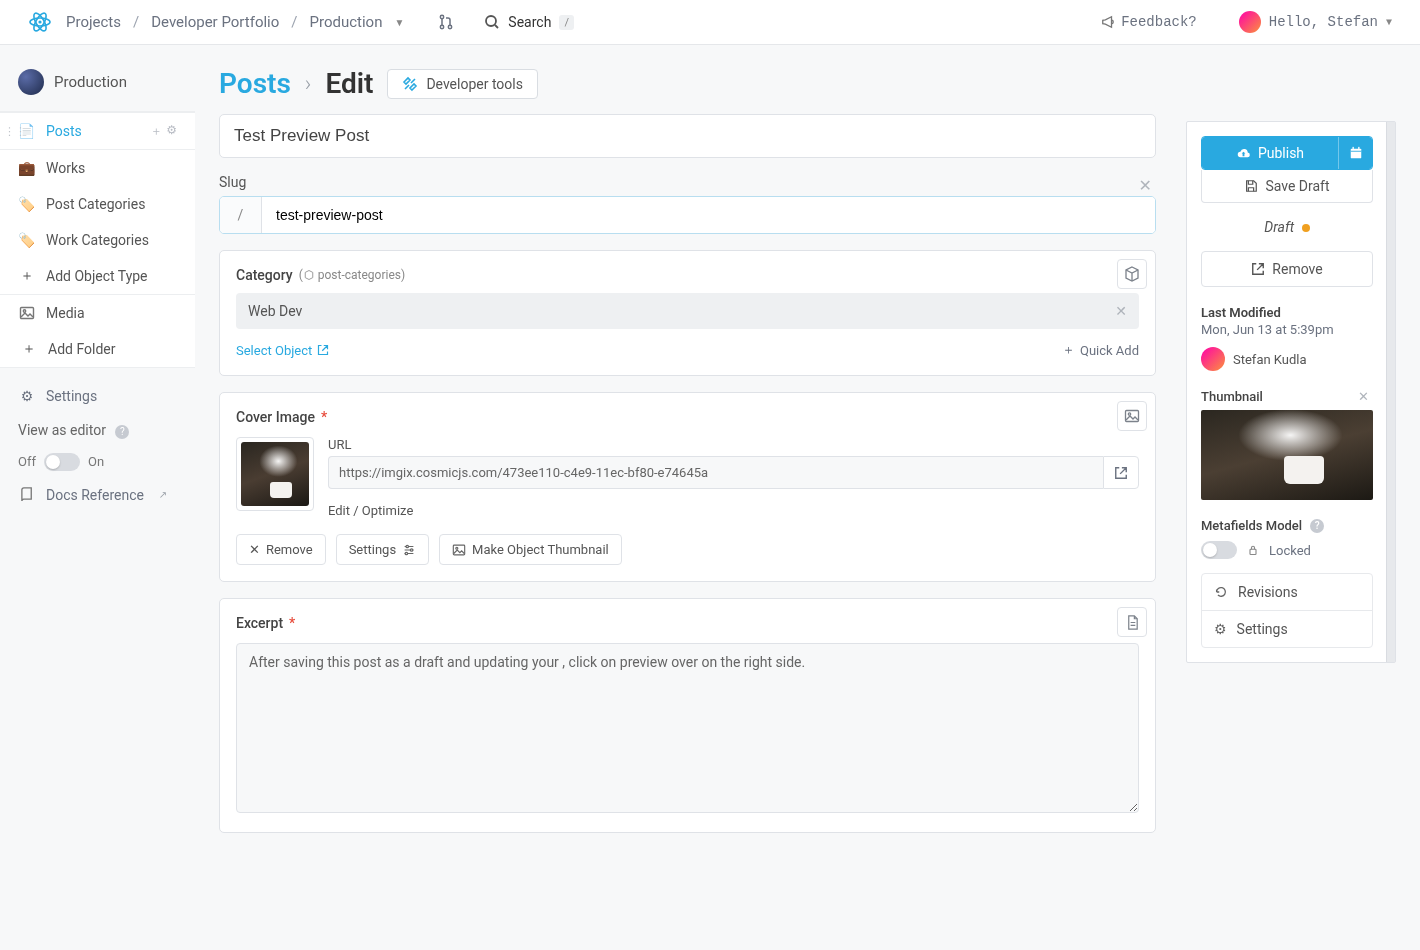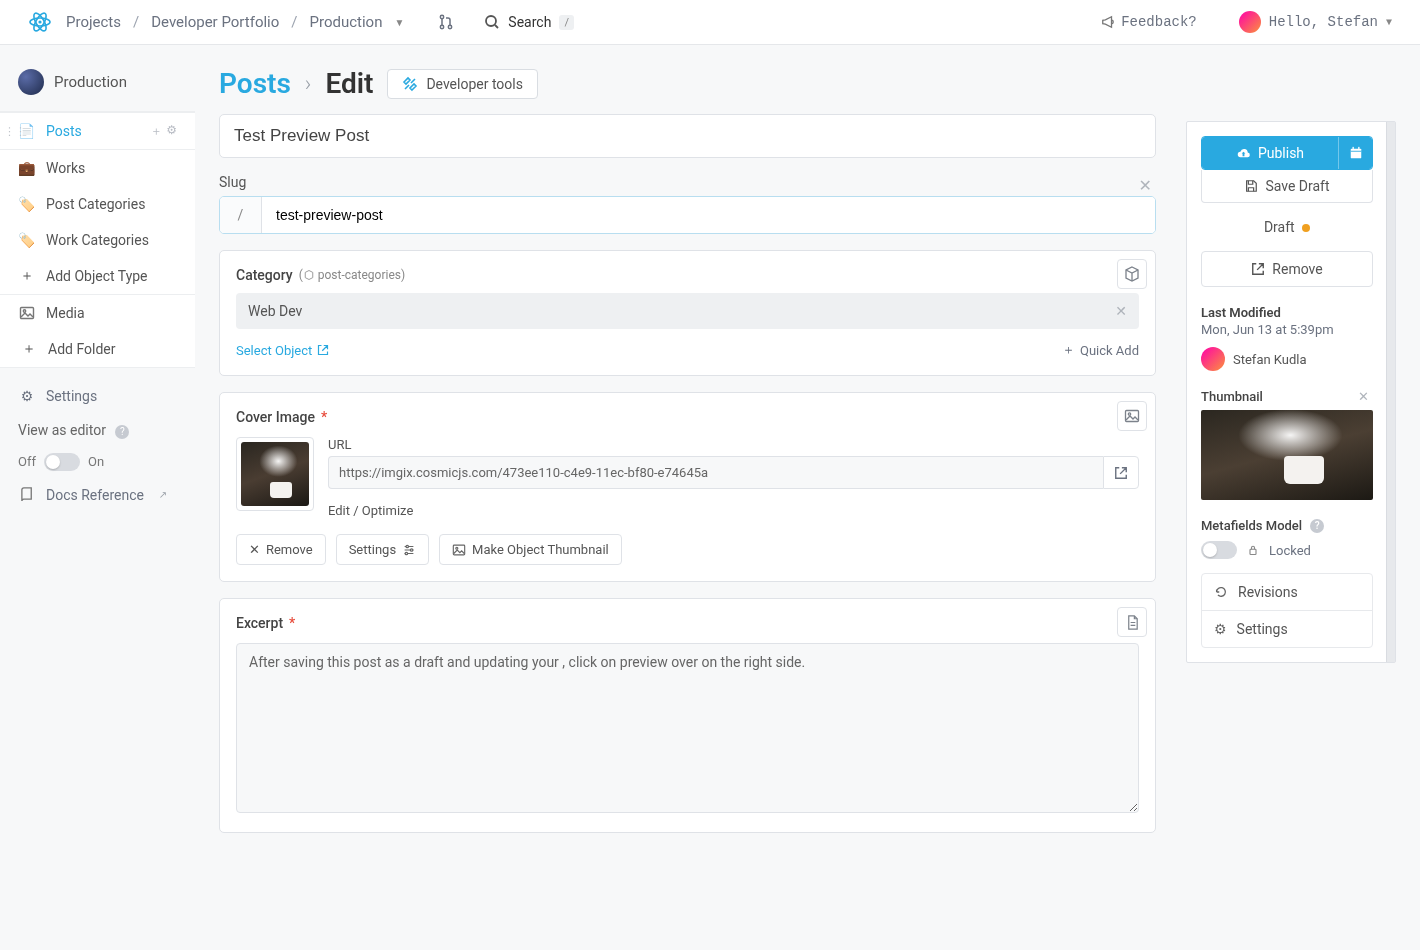--- a/index.html
+++ b/index.html
@@ -94,21 +94,21 @@
     .excerpt-area { width:100%; min-height:170px; border:1px solid #dfe2e7; border-radius:4px; padding:10px 12px; font-size:14px; color:#666; background:#f7f8f9; margin-top:12px; resize:both; font-family:inherit;}
     
     
     .rail { width: 210px; flex-shrink: 0; border:1px solid #dfe2e7; background:#fff; padding:14px; border-radius:2px; position:relative;margin-top:7px;}
     .rail::before{content:""; position:absolute; top:0; right:0; width:8px; height:100%; background:linear-gradient(#e7e9ec,#e7e9ec); border-left:1px solid #d9dce1;}
     .rail-inner{ padding-right:8px;}
     .publish-group { border:1px solid #29a9e0; border-radius:4px; overflow:hidden; display:flex; }
     .publish-btn { flex:1; background:#29a9e0; color:#fff; padding:8px 6px; display:flex; align-items:center; justify-content:center; gap:7px; font-size:14px; cursor:pointer;}
     .cal-btn { width:34px; background:#29a9e0; border-left:1px solid rgba(255,255,255,0.35); display:flex; align-items:center; justify-content:center; color:#fff; cursor:pointer;}
     .save-draft { border:1px solid #dfe2e7; border-top:none; border-radius:0 0 4px 4px; padding:8px; text-align:center; color:#555; cursor:pointer; display:flex; align-items:center; justify-content:center; gap:7px;}
-    .draft-status { text-align:center; margin:16px 0; color:#555; }
+    .draft-status { text-align:center; margin:16px 0; color:#555;font-style:italic; }
     .dot-draft { display:inline-block; width:8px; height:8px; border-radius:50%; background:#f0a020; margin-left:4px;}
     .preview-btn { border:1px solid #dfe2e7; border-radius:4px; padding:9px; text-align:center; cursor:pointer; color:#555; display:flex; align-items:center; justify-content:center; gap:7px;}
     .meta-block { margin-top:18px; font-size:13px;}
     .meta-label { font-weight:600; color:#444;}
     .meta-val { color:#6b7280; margin-top:2px;}
     .author-row { display:flex; align-items:center; gap:8px; margin-top:10px; color:#555;}
     .avatar-xs { width:24px; height:24px; border-radius:50%; background:linear-gradient(135deg,#f0a,#fb923c);}
     .thumb-head { display:flex; justify-content:space-between; align-items:center; margin-top:18px; color:#444; font-size:13px; font-weight:500;}
     .rail-thumb { margin-top:6px; width:100%; height:90px; border-radius:2px; background:
       radial-gradient(ellipse 42% 40% at 52% 28%, rgba(255,255,255,0.95), rgba(255,255,255,0) 72%),

